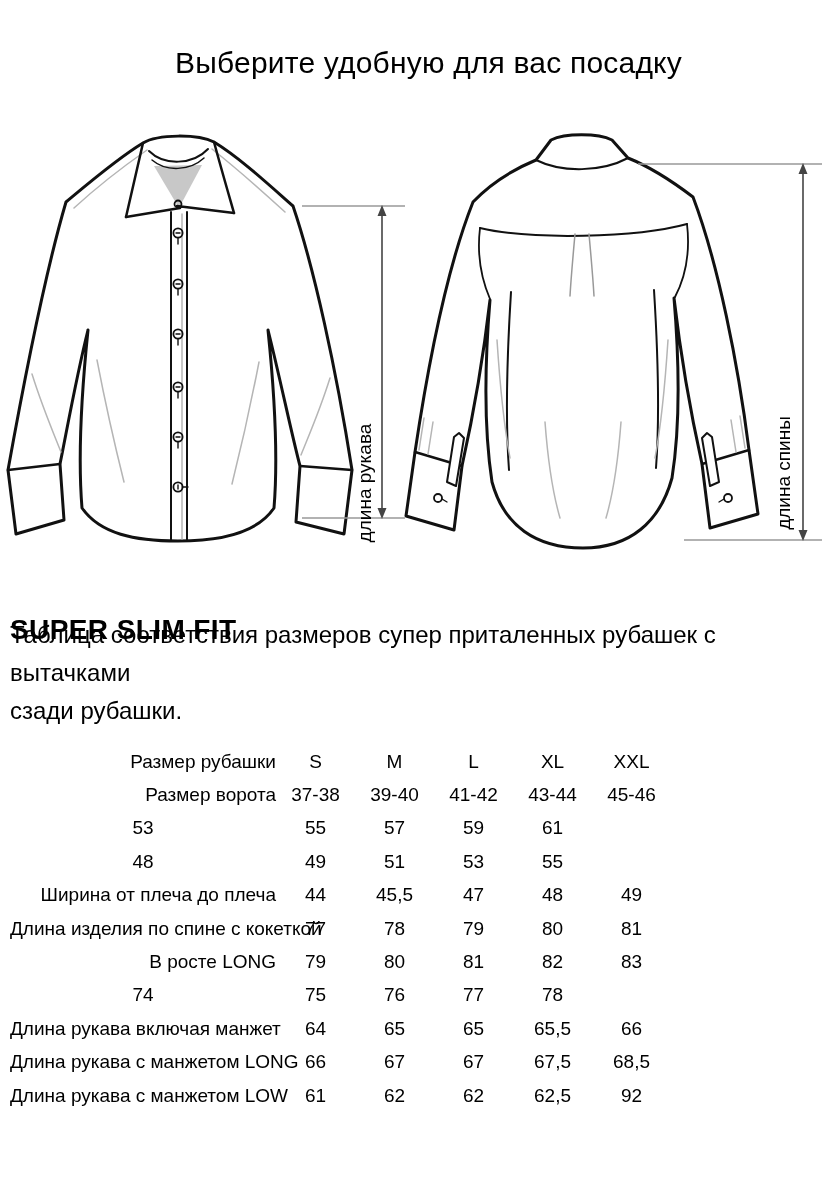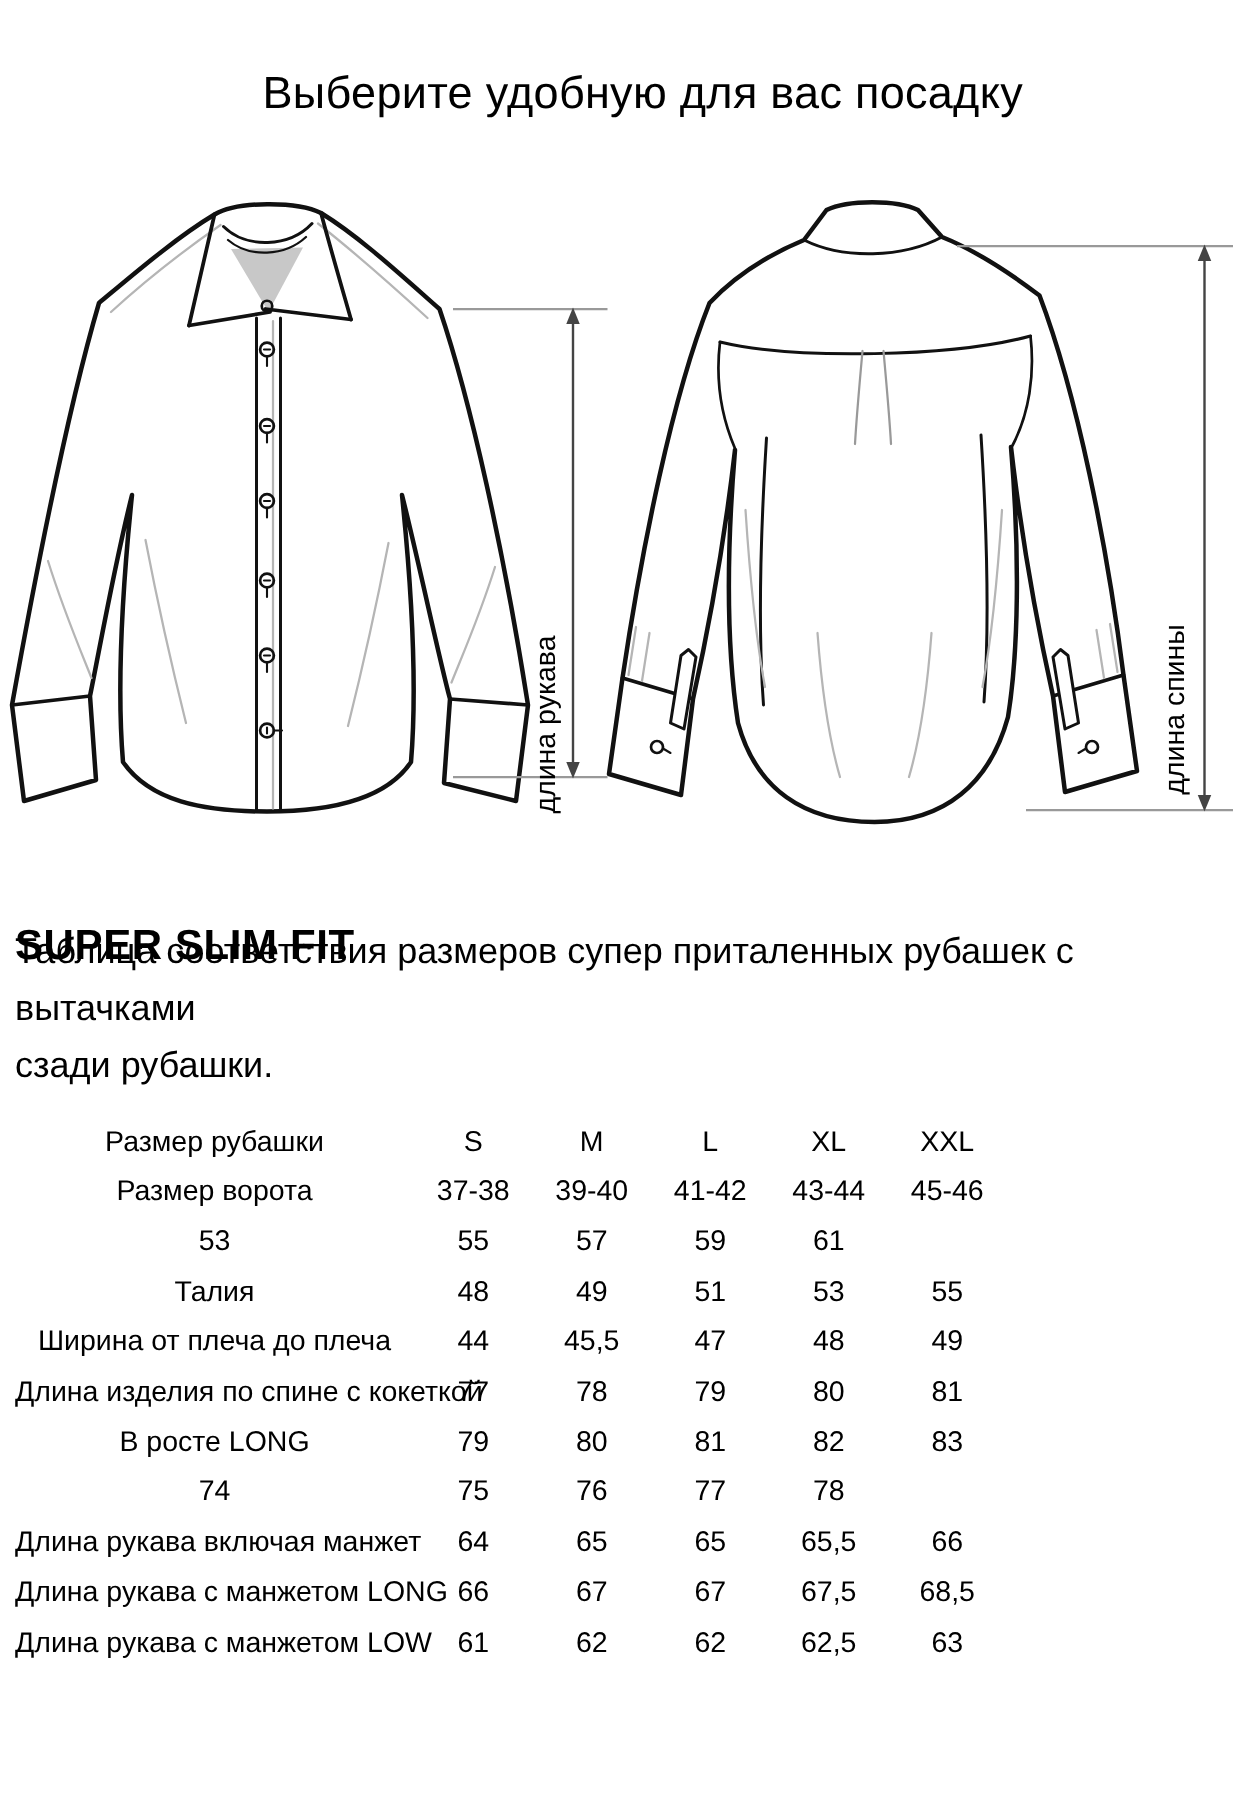--- a/index.html
+++ b/index.html
@@ -68,21 +68,21 @@
     left: 10px;
     width: 680px;
   }
   .trow {
     display: grid;
     grid-template-columns: 266px repeat(5, 79px);
     height: 33.4px;
     align-items: center;
     font-size: 19px;
   }
-  .tlabel { text-align: center; white-space: nowrap; }
+  .tlabel { text-align: right; white-space: nowrap; }
   .tval  { text-align: center; }
 </style>
 </head>
 <body>
 
 <div class="page-title">Выберите удобную для вас посадку</div>
 
 <div class="figure">
   <svg width="825" height="470" viewBox="0 0 825 470" xmlns="http://www.w3.org/2000/svg">
 
@@ -230,21 +230,20 @@
       <div class="tval">45-46</div>
     </div>
     <div class="trow">
       <div class="tval">53</div>
       <div class="tval">55</div>
       <div class="tval">57</div>
       <div class="tval">59</div>
       <div class="tval">61</div>
     </div>
     <div class="trow">
-      <div class="tlabel">Талия</div>
       <div class="tval">48</div>
       <div class="tval">49</div>
       <div class="tval">51</div>
       <div class="tval">53</div>
       <div class="tval">55</div>
     </div>
     <div class="trow">
       <div class="tlabel">Ширина от плеча до плеча</div>
       <div class="tval">44</div>
       <div class="tval">45,5</div>
@@ -290,15 +289,15 @@
       <div class="tval">67</div>
       <div class="tval">67,5</div>
       <div class="tval">68,5</div>
     </div>
     <div class="trow">
       <div class="tlabel">Длина рукава с манжетом LOW</div>
       <div class="tval">61</div>
       <div class="tval">62</div>
       <div class="tval">62</div>
       <div class="tval">62,5</div>
-      <div class="tval">63</div>
+      <div class="tval">92</div>
     </div>
   </div>
 
 </body></html>

